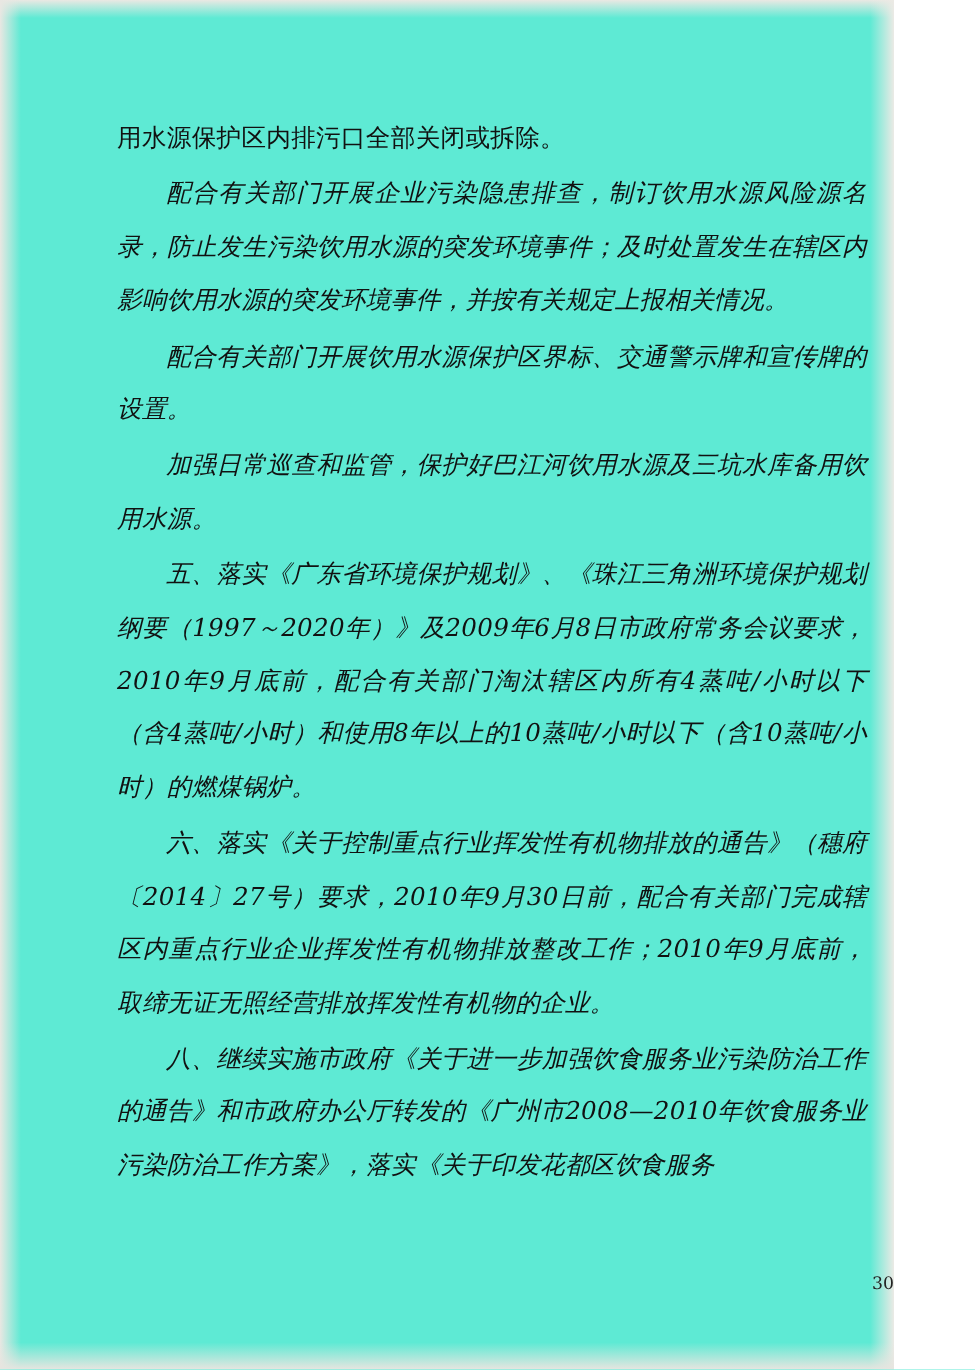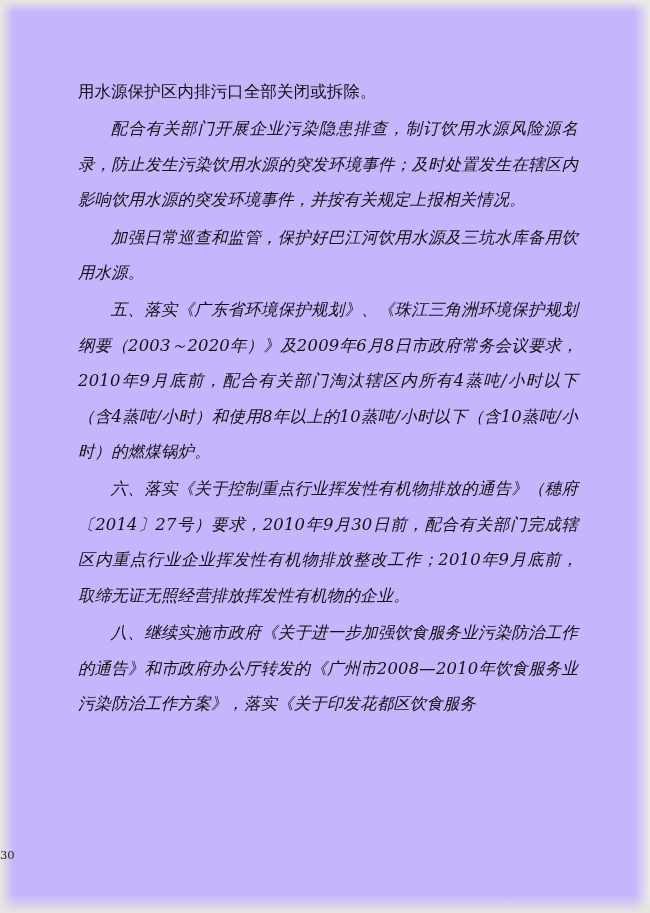--- a/index.html
+++ b/index.html
@@ -7,23 +7,23 @@
     padding: 0;
   }
   body {
     width: 650px;
     height: 913px;
     background: #ffffff;
     font-family: "DejaVu Serif", serif;
   }
   .page {
     position: relative;
-    width: 650px;
+    width: 596px;
     height: 913px;
-    background: #c4b5fd;
+    background: #5eead4;
     box-sizing: border-box;
     overflow: hidden;
   }
   
   .scan-edge-left {
     position: absolute;
     left: 0; top: 0; bottom: 0;
     width: 14px;
     background: linear-gradient(to right, #e9e7e2, rgba(253,253,251,0));
     pointer-events: none;
@@ -67,38 +67,39 @@
   }
   p.indent {
     text-indent: 2em;
     font-style: italic;
   }
   .page-number {
     position: absolute;
     left: 0;
     right: 0;
     top: 848px;
-    text-align: left;
+    text-align: right;
     font-size: 11.5px;
     color: #222222;
     font-family: "DejaVu Serif", serif;
   }
 </style>
 </head>
 <body>
 
 <div class="page">
   <div class="scan-edge-top"></div>
   <div class="scan-edge-left"></div>
   <div class="scan-edge-right"></div>
   <div class="scan-edge-bottom"></div>
 
   <div class="content">
     <p class="para">用水源保护区内排污口全部关闭或拆除。</p>
     <p class="para indent">配合有关部门开展企业污染隐患排查，制订饮用水源风险源名录，防止发生污染饮用水源的突发环境事件；及时处置发生在辖区内影响饮用水源的突发环境事件，并按有关规定上报相关情况。</p>
+    <p class="para indent">配合有关部门开展饮用水源保护区界标、交通警示牌和宣传牌的设置。</p>
     <p class="para indent">加强日常巡查和监管，保护好巴江河饮用水源及三坑水库备用饮用水源。</p>
-    <p class="para indent">五、落实《广东省环境保护规划》、《珠江三角洲环境保护规划纲要（2003～2020年）》及2009年6月8日市政府常务会议要求，2010年9月底前，配合有关部门淘汰辖区内所有4蒸吨/小时以下（含4蒸吨/小时）和使用8年以上的10蒸吨/小时以下（含10蒸吨/小时）的燃煤锅炉。</p>
+    <p class="para indent">五、落实《广东省环境保护规划》、《珠江三角洲环境保护规划纲要（1997～2020年）》及2009年6月8日市政府常务会议要求，2010年9月底前，配合有关部门淘汰辖区内所有4蒸吨/小时以下（含4蒸吨/小时）和使用8年以上的10蒸吨/小时以下（含10蒸吨/小时）的燃煤锅炉。</p>
     <p class="para indent">六、落实《关于控制重点行业挥发性有机物排放的通告》（穗府〔2014〕27号）要求，2010年9月30日前，配合有关部门完成辖区内重点行业企业挥发性有机物排放整改工作；2010年9月底前，取缔无证无照经营排放挥发性有机物的企业。</p>
     <p class="para indent">八、继续实施市政府《关于进一步加强饮食服务业污染防治工作的通告》和市政府办公厅转发的《广州市2008—2010年饮食服务业污染防治工作方案》，落实《关于印发花都区饮食服务</p>
   </div>
 
   <div class="page-number">30</div>
 </div>
 
 </body></html>

